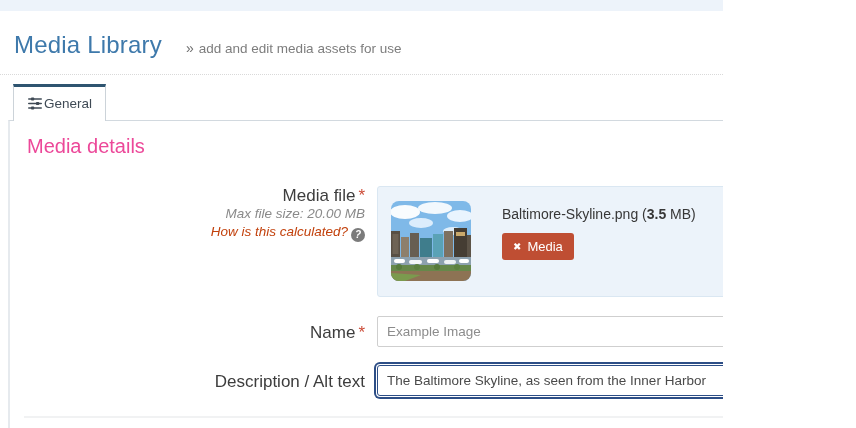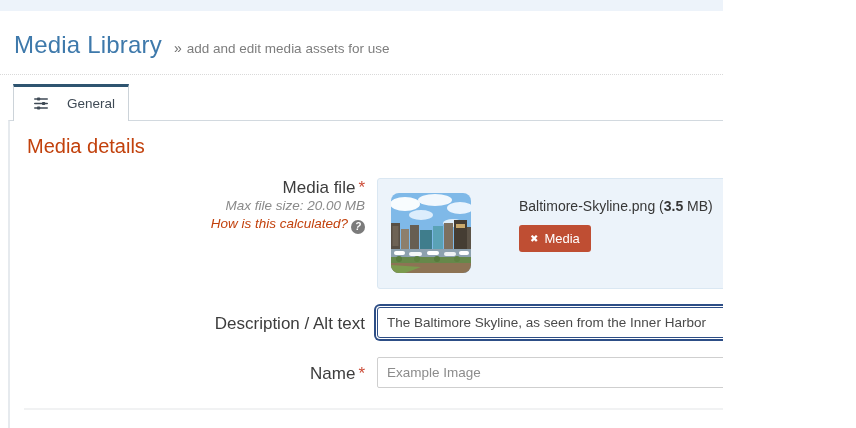--- a/index.html
+++ b/index.html
@@ -4,49 +4,49 @@
 <style>
   * { margin:0; padding:0; box-sizing:border-box; }
   html,body { background:#fff; }
   body { font-family:"Liberation Sans","DejaVu Sans",sans-serif; color:#3d3d3d; }
   .screen { position:relative; width:723px; height:428px; overflow:hidden; background:#fff; }
 
   .topbar { height:11px; background:#edf3fa; }
 
   .header { display:flex; align-items:baseline; padding:20px 0 0 14px; }
   .page-title { color:#3e79ab; font-size:24px; font-weight:400; letter-spacing:.2px; }
-  .subtitle-wrap { margin-left:12px; color:#7d7d7d; font-size:13.5px; }
+  .subtitle-wrap { margin-left:24px; color:#7d7d7d; font-size:13.5px; }
   .subtitle-sep { font-size:14px; margin-right:5px; color:#6f6f6f; }
 
   .dotted-rule { border:none; border-top:1px dotted #d9d9d9; margin-top:15px; }
 
   .tabbar { display:flex; margin-left:13px; margin-top:9px; position:relative; z-index:2; }
-  .tab { display:flex; align-items:center; gap:19px; background:#fff;
+  .tab { display:flex; align-items:center; gap:2px; background:#fff;
          border:1px solid #ccd3d9; border-bottom:none; border-top:3px solid #2e5470;
-         padding:9px 13px 10px 20px; margin-bottom:-1px; cursor:pointer;
+         padding:9px 13px 10px 14px; margin-bottom:-1px; cursor:pointer;
          font-size:13.5px; color:#3f4a55; }
   .tab .tab-icon { display:inline-flex; }
 
   .panel { margin-left:8px; border-left:2px solid #e6eaee; border-top:1px solid #d2d9df;
            min-height:309px; padding:14px 0 0 17px; position:relative; z-index:1; }
-  .section-heading { color:#c2410c; font-size:20px; font-weight:400; margin-bottom:20px; }
+  .section-heading { color:#ec4899; font-size:20px; font-weight:400; margin-bottom:28px; }
 
   .form-row { display:flex; align-items:flex-start; }
   .label-col { width:338px; text-align:right; flex:0 0 338px; padding-top:1px; }
   .control-col { margin-left:12px; }
   .field-label { font-size:17px; color:#3d3d3d; line-height:18px; }
   .required { color:#cc4b37; margin-left:3px; }
   .help-text { font-size:13.5px; color:#8a8a8a; line-height:18px;font-style:italic; }
   .help-link { color:#c2410c; text-decoration:none; cursor:pointer; }
   .q-icon { display:inline-flex; align-items:center; justify-content:center;
             width:14px; height:14px; border-radius:50%; background:#7b7b7b; color:#fff;
             font-size:10px; font-weight:700; margin-left:3px; vertical-align:-2px; cursor:pointer; }
 
   .file-box { width:433px; height:111px; background:#ecf3fa; border:1px solid #dae7f2;
-              border-radius:3px; display:flex; padding:14px 13px; gap:48px; }
+              border-radius:3px; display:flex; padding:14px 13px; gap:31px; }
   .thumb { width:80px; height:80px; flex:0 0 80px; }
   .file-meta { padding-top:5px; }
   .file-name { font-size:14px; color:#373737; }
   .remove-btn { margin-top:11px; display:inline-flex; align-items:center; gap:6px;
                 background:#bf4e33; color:#fff; border:none; border-radius:3px;
                 padding:6px 11px; font-size:13px; font-family:inherit; cursor:pointer; }
   .remove-x { font-size:10px; font-weight:700; }
 
   .row-name { margin-top:19px; }
   .row-desc { margin-top:18px; }
@@ -158,38 +158,38 @@
             </div>
             <button class="remove-btn">
               <span class="remove-x">✖</span>
               <span>Media</span>
             </button>
           </div>
         </div>
       </div>
     </div>
 
+    <div class="form-row row-name">
+      <div class="label-col">
+        <div class="field-label">
+          <span>Name</span><span class="required">*</span>
+        </div>
+      </div>
+      <div class="control-col">
+        <input type="text" class="text-input input-muted" value="Example Image" style="">
+      </div>
+    </div>
+
     <div class="form-row row-desc">
       <div class="label-col">
         <div class="field-label">
           <span>Description / Alt text</span>
         </div>
       </div>
       <div class="control-col">
         <input type="text" class="text-input focused" value="The Baltimore Skyline, as seen from the Inner Harbor" style="">
       </div>
     </div>
 
-    <div class="form-row row-name">
-      <div class="label-col">
-        <div class="field-label">
-          <span>Name</span><span class="required">*</span>
-        </div>
-      </div>
-      <div class="control-col">
-        <input type="text" class="text-input input-muted" value="Example Image" style="">
-      </div>
-    </div>
-
     <div class="bottom-rule"></div>
   </div>
 
 </div>
 
 </body></html>

